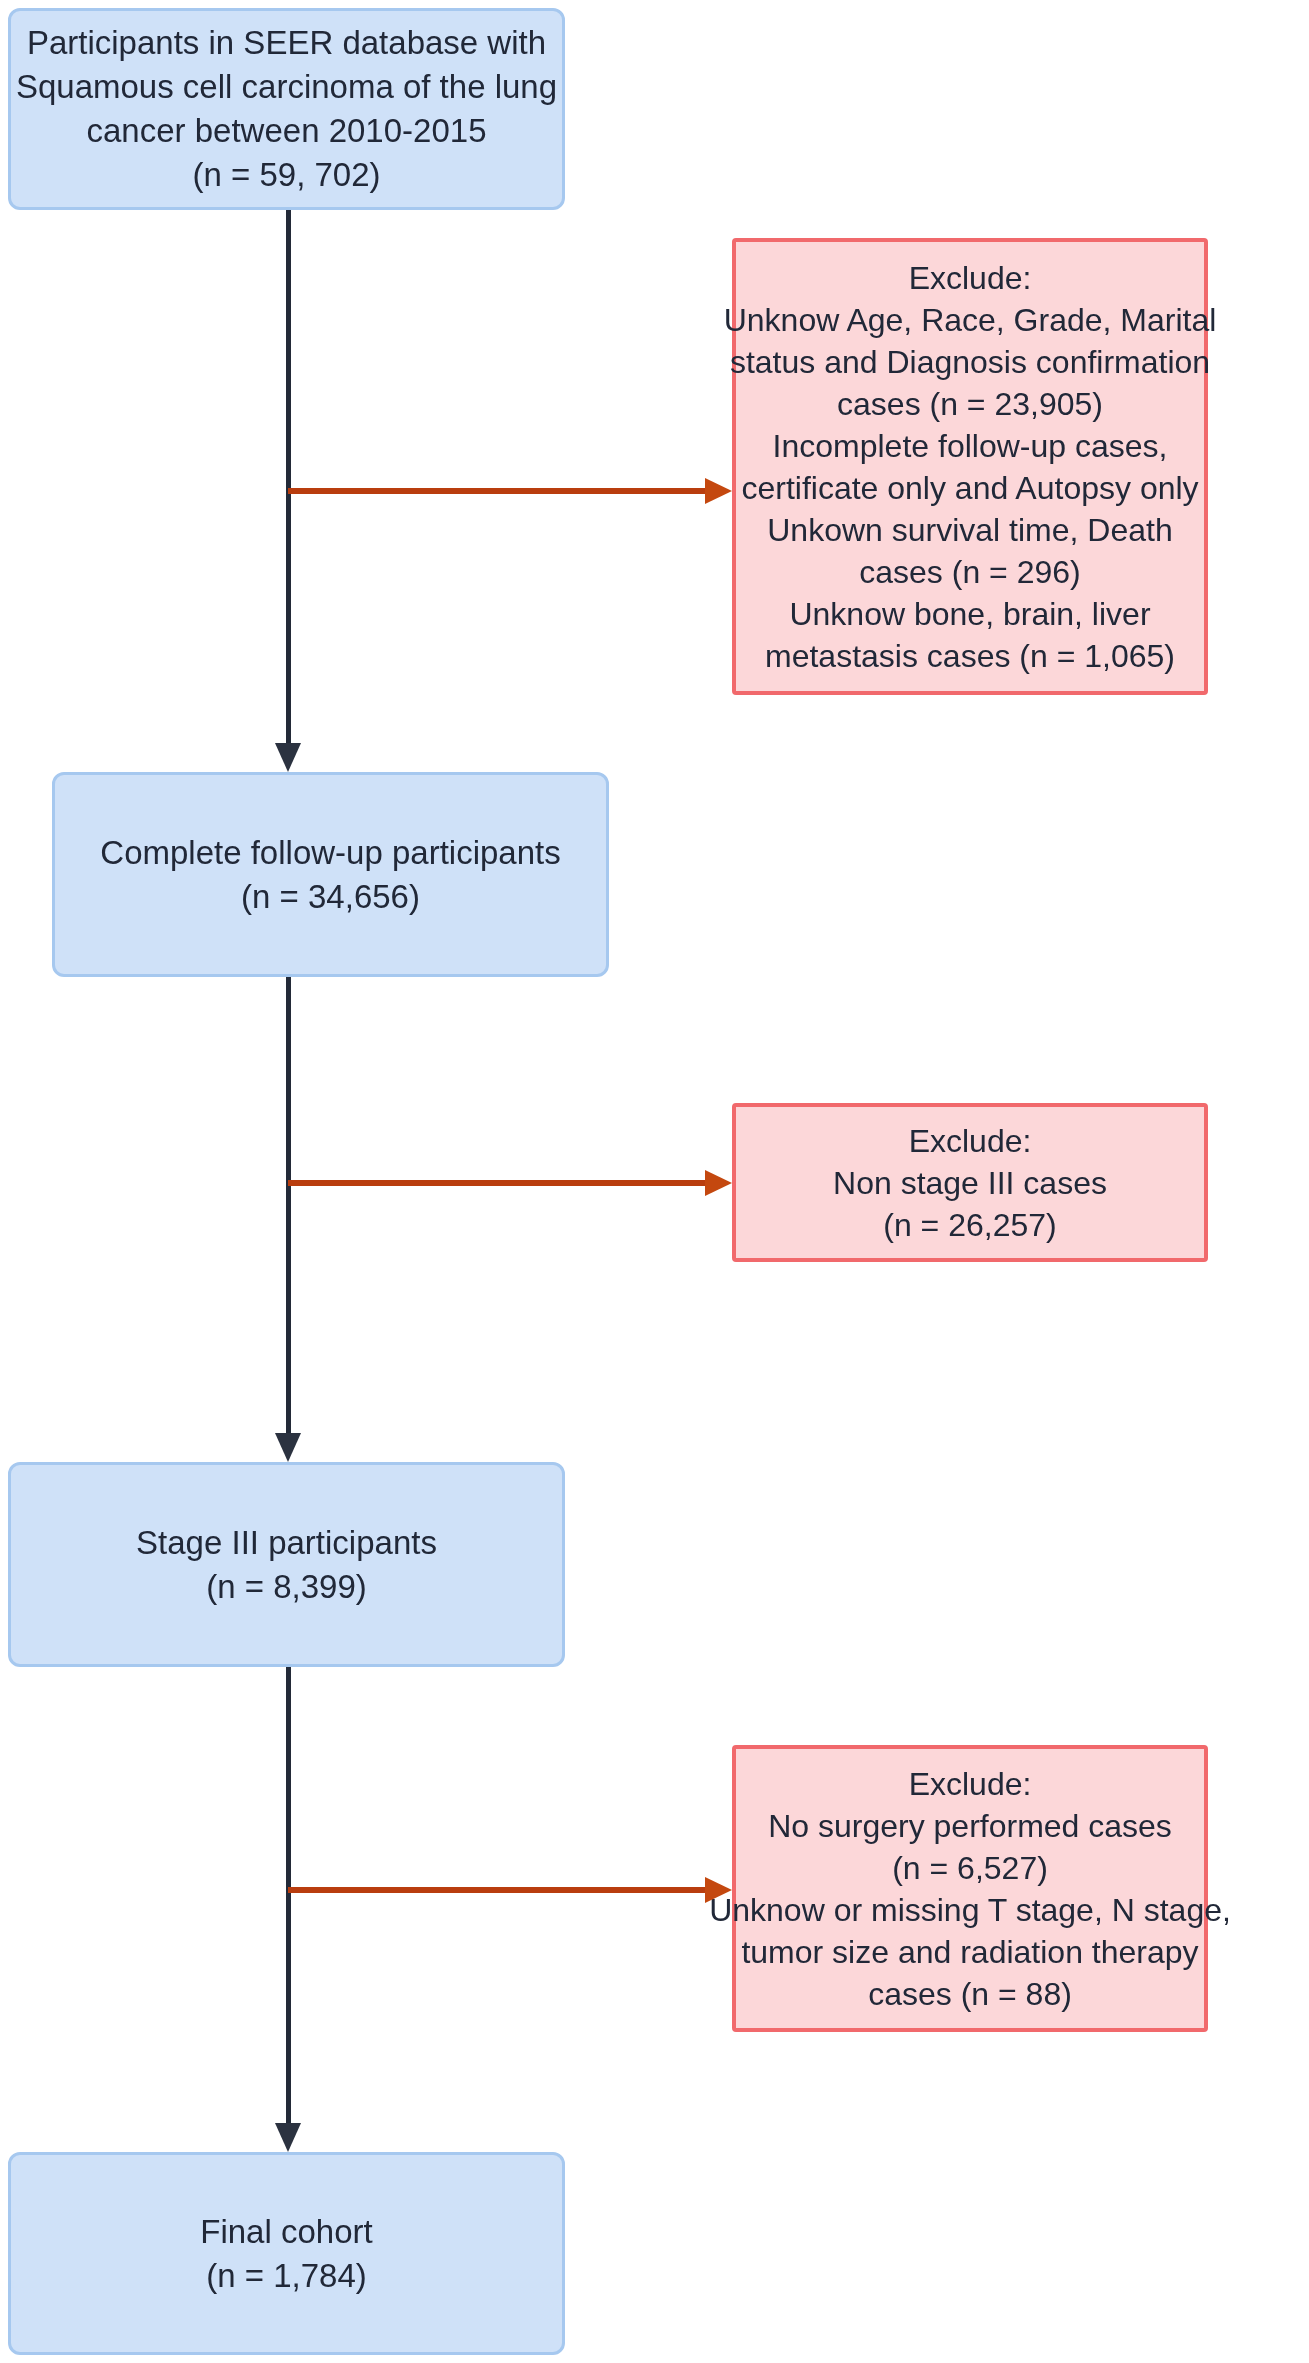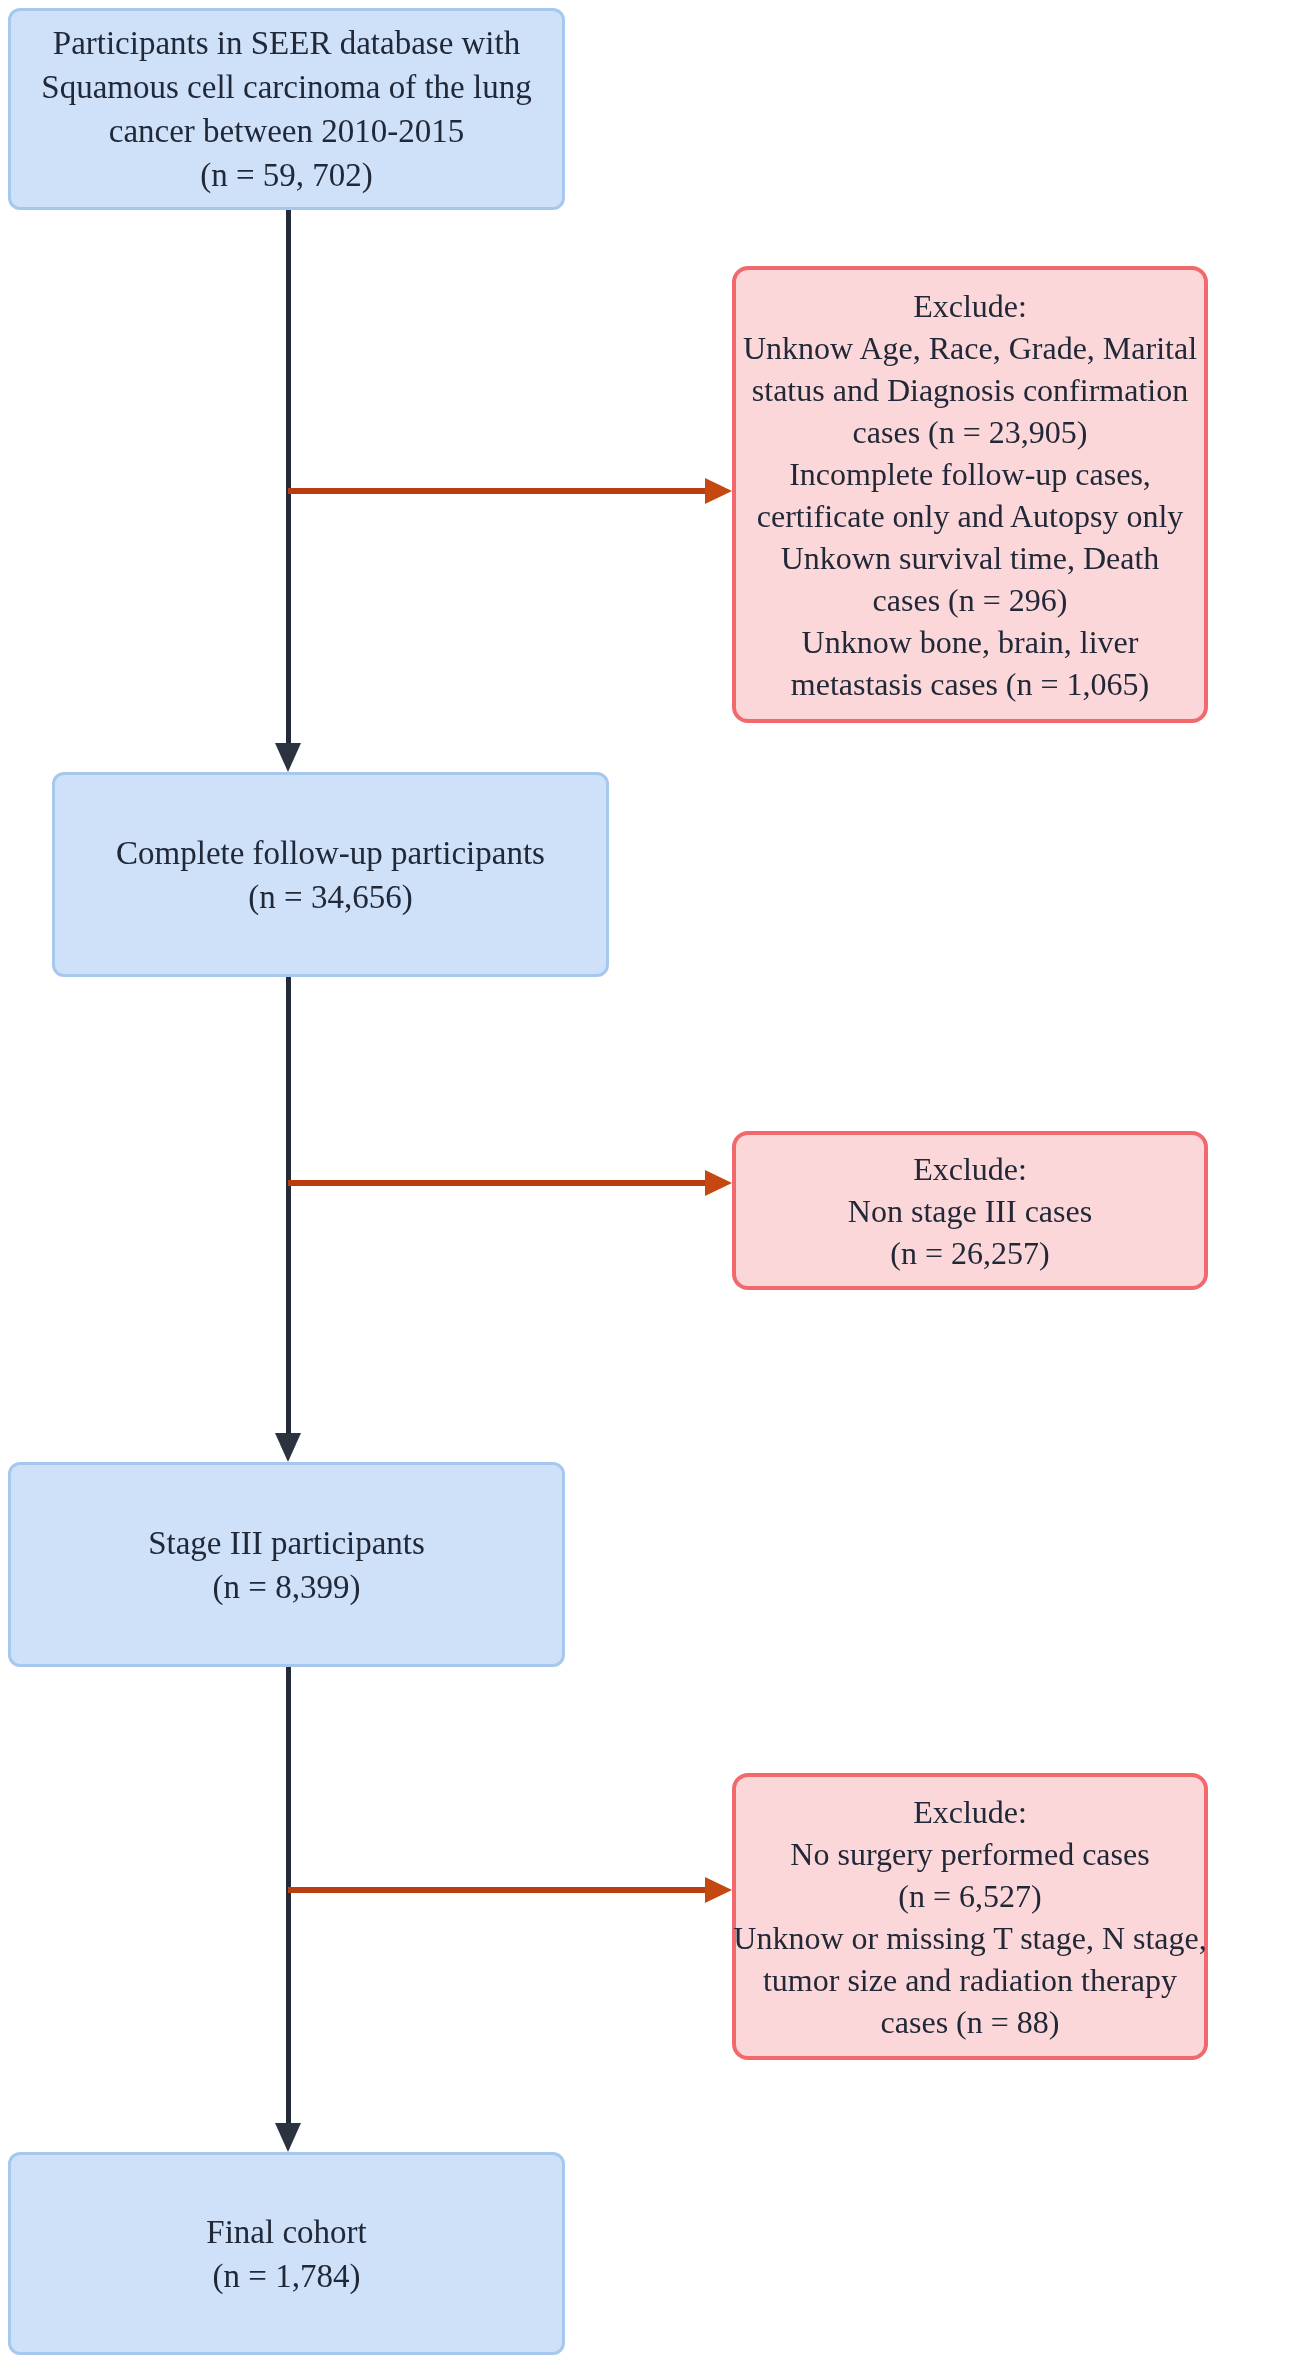--- a/index.html
+++ b/index.html
@@ -1,21 +1,21 @@
 <!DOCTYPE html>
 <html><head>
 <meta charset="utf-8">
 <style>
   html, body { margin: 0; padding: 0; background: #ffffff; }
   #canvas {
     position: relative;
     width: 1309px;
     height: 2363px;
     background: #ffffff;
-    font-family: Liberation Serif, serif;
+    font-family: Liberation Sans, sans-serif;
     color: #212838;
     overflow: hidden;
   }
   .node {
     position: absolute;
     box-sizing: border-box;
     display: flex;
     flex-direction: column;
     justify-content: center;
     align-items: center;
@@ -28,24 +28,23 @@
     border: 3px solid #a6c8ef;
     border-radius: 12px;
     font-size: 33px;
     line-height: 44px;
   }
   .exclude {
     left: 732px;
     width: 476px;
     background: #fcd7d9;
     border: 4px solid #f1696c;
-    border-radius: 16px;
+    border-radius: 4px;
     font-size: 32px;
     line-height: 42px;
-    margin-top: 28px;
   }
   #node-cohort1 { top: 8px;    height: 202px; }
   #node-exclude1 { top: 238px; height: 457px; }
   #node-cohort2 { top: 772px;  height: 205px; margin-left: 44px; }
   #node-exclude2 { top: 1103px; height: 159px; }
   #node-cohort3 { top: 1462px; height: 205px; }
   #node-exclude3 { top: 1745px; height: 287px; }
   #node-cohort4 { top: 2152px; height: 203px; text-align: right; }
 
   .line { white-space: nowrap; }

